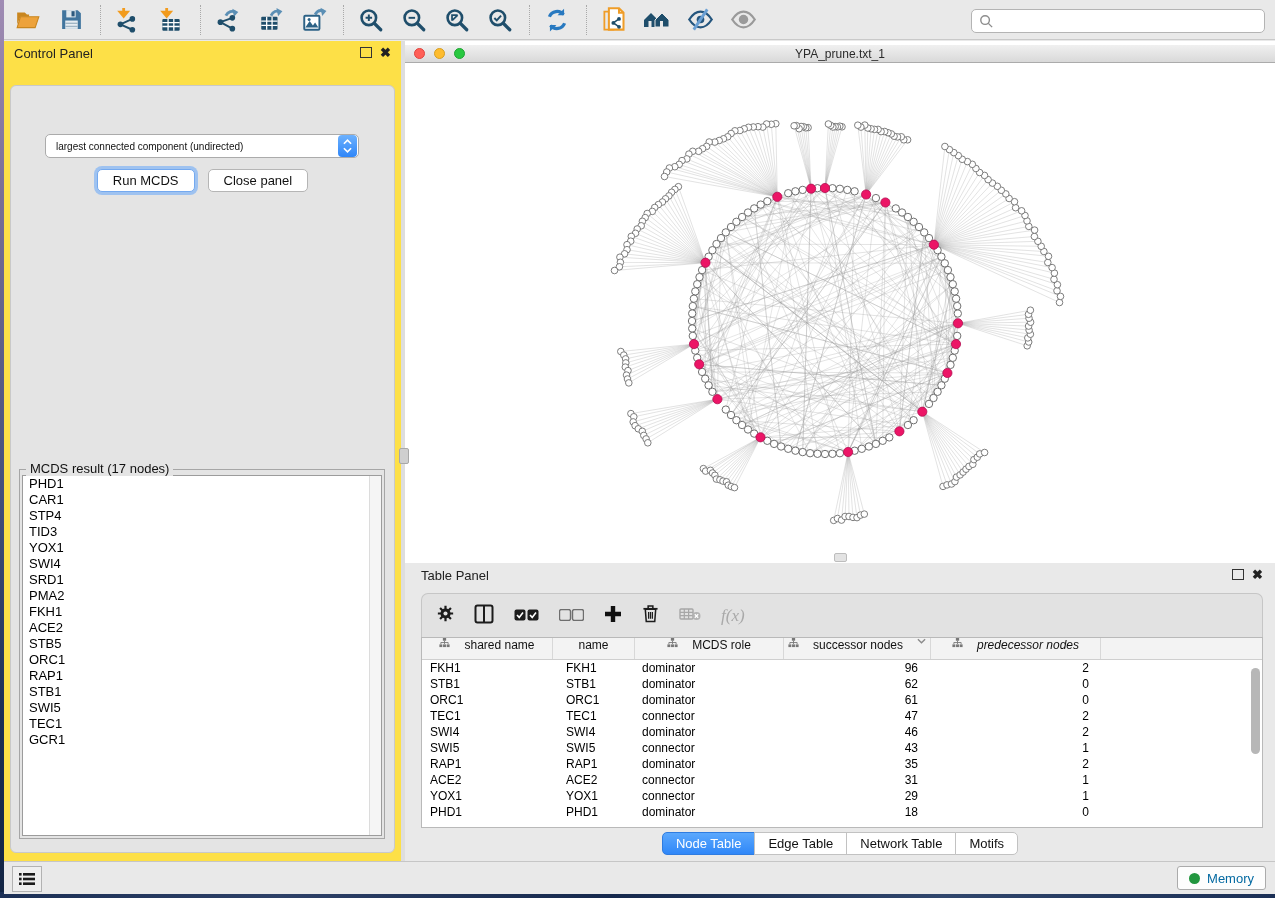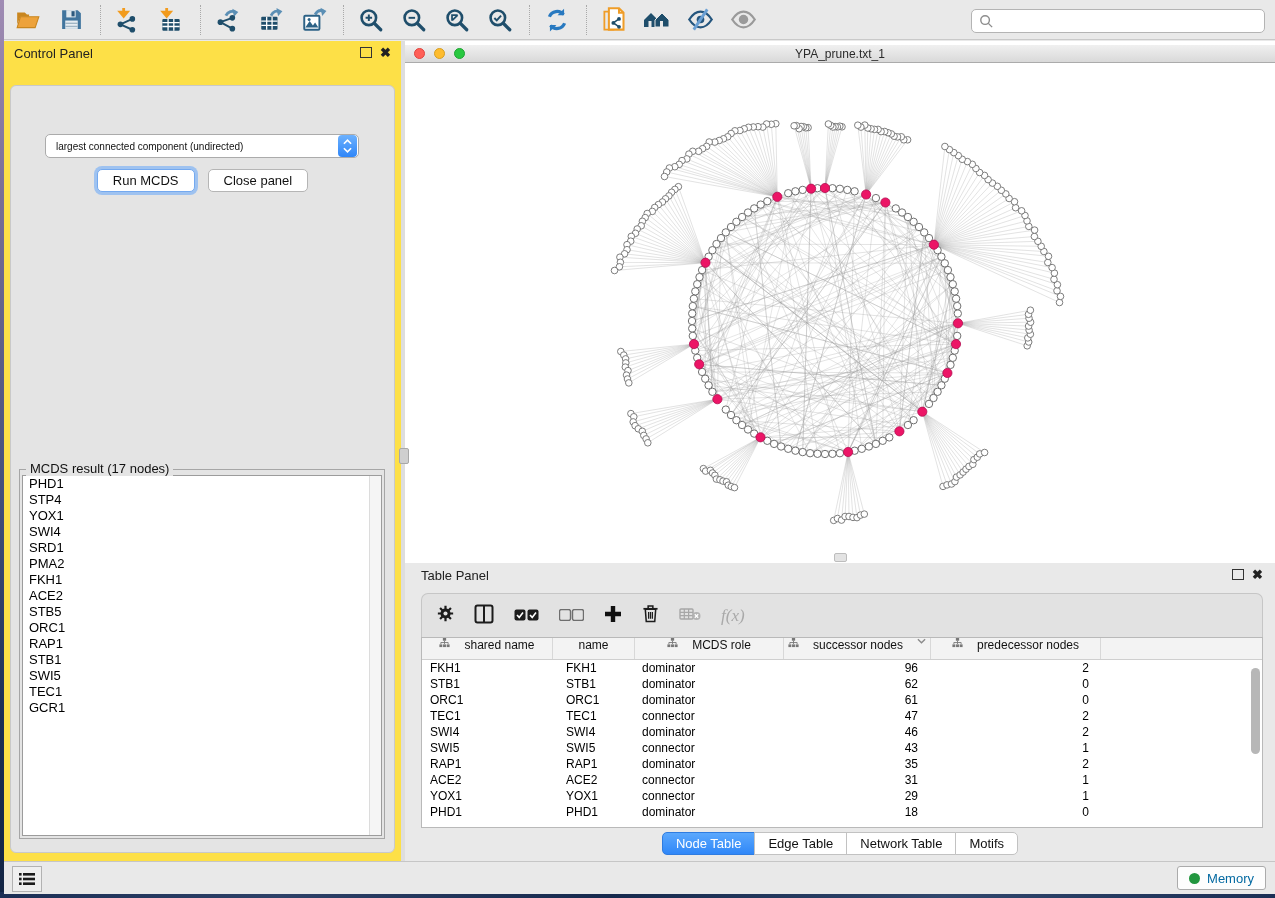--- a/index.html
+++ b/index.html
@@ -272,21 +272,23 @@
       <div class="btn-row">
         <button class="pbtn focus">Run MCDS</button>
         <button class="pbtn">Close panel</button>
       </div>
       <div class="result-wrap">
         <div class="result-border"></div>
         <div class="result-title">MCDS result (17 nodes)</div>
         <div class="result-list">
           <div>
               <div class="result-item">PHD1</div>
+              <div class="result-item">CAR1</div>
               <div class="result-item">STP4</div>
+              <div class="result-item">TID3</div>
               <div class="result-item">YOX1</div>
               <div class="result-item">SWI4</div>
               <div class="result-item">SRD1</div>
               <div class="result-item">PMA2</div>
               <div class="result-item">FKH1</div>
               <div class="result-item">ACE2</div>
               <div class="result-item">STB5</div>
               <div class="result-item">ORC1</div>
               <div class="result-item">RAP1</div>
               <div class="result-item">STB1</div>
@@ -1159,21 +1161,21 @@
               <path d="M6 3v2M2 5h8M2 5v1.5M6 5v1.5M10 5v1.5" stroke="#777" stroke-width="1"></path>
               <rect x="0.4" y="7" width="3.2" height="3" fill="#777"></rect>
               <rect x="4.4" y="7" width="3.2" height="3" fill="#777"></rect>
               <rect x="8.4" y="7" width="3.2" height="3" fill="#777"></rect>
             </svg>
           <span>successor nodes</span>
           <svg width="9" height="6" viewBox="0 0 10 6">
               <path d="M1 1 5 5 9 1" stroke="#8a8a8a" stroke-width="1.5" fill="none"></path>
             </svg>
         </div>
-        <div class="th" style="width:170px;">
+        <div class="th" style="width:170px;font-style:italic;">
           <svg width="11" height="10" viewBox="0 0 12 11">
               <rect x="4.2" y="0" width="3.6" height="3" fill="#777"></rect>
               <path d="M6 3v2M2 5h8M2 5v1.5M6 5v1.5M10 5v1.5" stroke="#777" stroke-width="1"></path>
               <rect x="0.4" y="7" width="3.2" height="3" fill="#777"></rect>
               <rect x="4.4" y="7" width="3.2" height="3" fill="#777"></rect>
               <rect x="8.4" y="7" width="3.2" height="3" fill="#777"></rect>
             </svg>
           <span>predecessor nodes</span>
         </div>
         <div class="th" style="flex:1;"></div>

